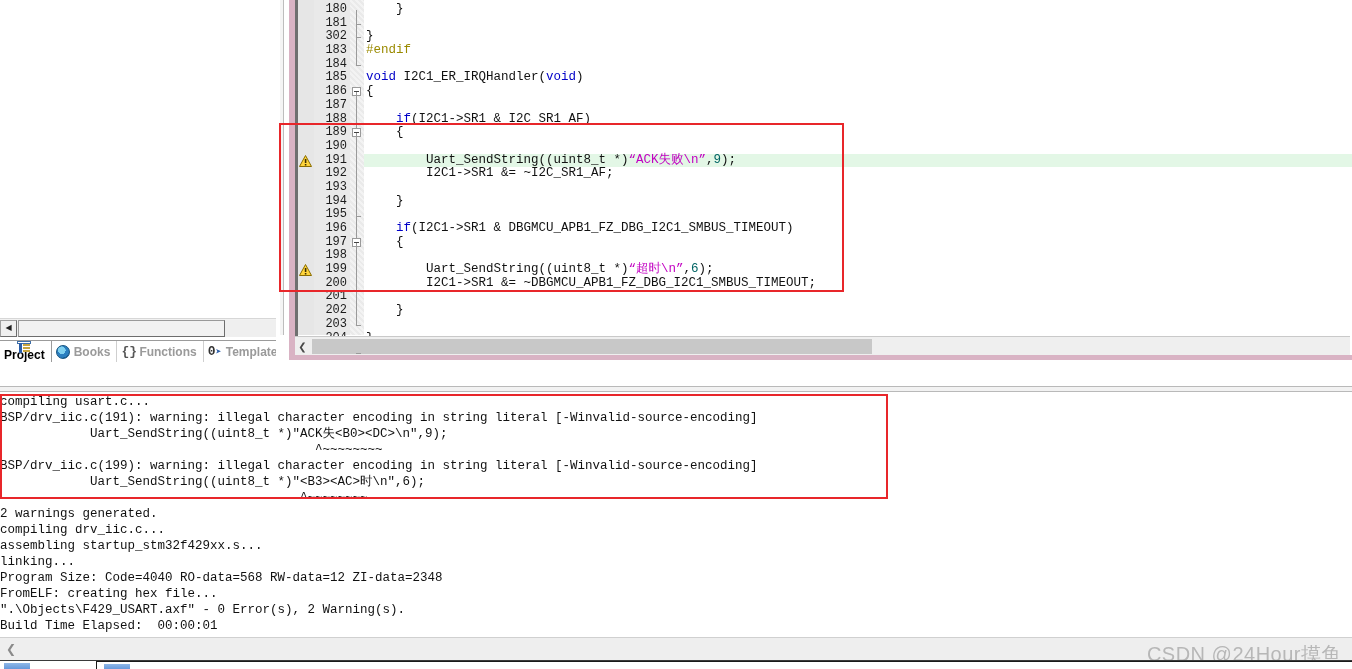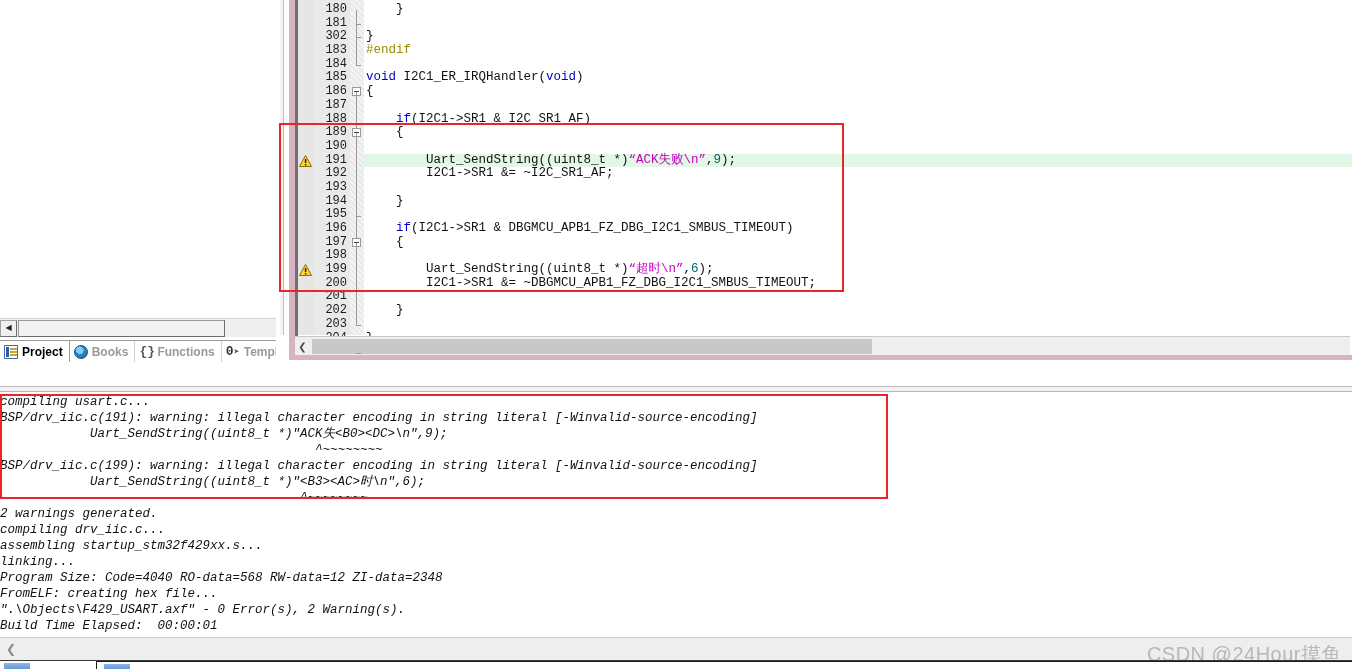--- a/index.html
+++ b/index.html
@@ -39,21 +39,21 @@
   .tabstrip {
     position: absolute; left: 0; top: 340px; width: 296px; height: 22px;
     background: #ffffff; border-top: 1px solid #9b9b9b;
     display: flex; align-items: stretch;
   }
   .tab {
     display: flex; align-items: center; gap: 4px;
     padding: 0 6px 0 4px; font-size: 12px; color: #9a9a9a;
     border-right: 1px solid #cfcfcf; white-space: nowrap; font-weight: bold;
   }
-  .tab.active { color: #000; font-weight: bold; border-right: 1px solid #9b9b9b; }
+  .tab.active { color: #000; font-weight: bold; border-right: 1px solid #9b9b9b; flex-direction: column; }
   .tab-ico { width: 14px; height: 14px; display:inline-block; position: relative; }
 
   .ico-project { background:#ffffff; border:1px solid #3f6fa8; }
   .ico-project:before{ content:""; position:absolute; left:1px; top:1px; width:3px; height:10px; background:#2b5ea8;}
   .ico-project:after{ content:""; position:absolute; left:5px; top:2px; width:7px; height:2px; background:#c8a53f;
      box-shadow: 0 3px 0 #c8a53f, 0 6px 0 #c8a53f;}
   .ico-books { border-radius: 50%; background: radial-gradient(circle at 40% 35%, #7fd0ef 0 35%, #2a7fc0 36% 70%, #145b94 71% 100%);
      border:1px solid #14537f; }
   .ico-funcs { font-family:"Liberation Mono", monospace; font-size:13px; color:#555; line-height:13px;}
   .ico-templ { font-family:"Liberation Mono", monospace; font-size:13px; color:#333; line-height:13px;}
@@ -153,21 +153,21 @@
   .bo-split {
     position:absolute; left:0; top:386px; width:1352px; height:6px;
     background:#f2f2f2; border-top:1px solid #b9b9b9; border-bottom:1px solid #b9b9b9;
   }
   .bo-body {
     position: absolute; left: 0; top: 392px; width: 1352px; height: 245px;
     background: #ffffff;
     font-family: "Liberation Mono", monospace; font-size: 12.5px; color: #111;
     white-space: pre; padding-top: 2px;
   }
-  .bo-body .ln { height: 16px; line-height: 16px; font-style: italic; }
+  .bo-body .ln { height: 16px; line-height: 16px; }
   .bo-redbox {
     position: absolute; left: 0; top: 394px; width: 888px; height: 105px;
     border: 2px solid #e8262a; border-left: 2px solid #e8262a; pointer-events:none;
   }
   .bo-scrollrow {
     position:absolute; left:0; top:637px; width:1352px; height:23px;
     background:#eeeeee; border-top:1px solid #d0d0d0; display:flex; align-items:center;
   }
   .bo-scrollrow .arrow { margin-left:6px; font-size:12px; color:#8a8a8a;}
   .watermark {

